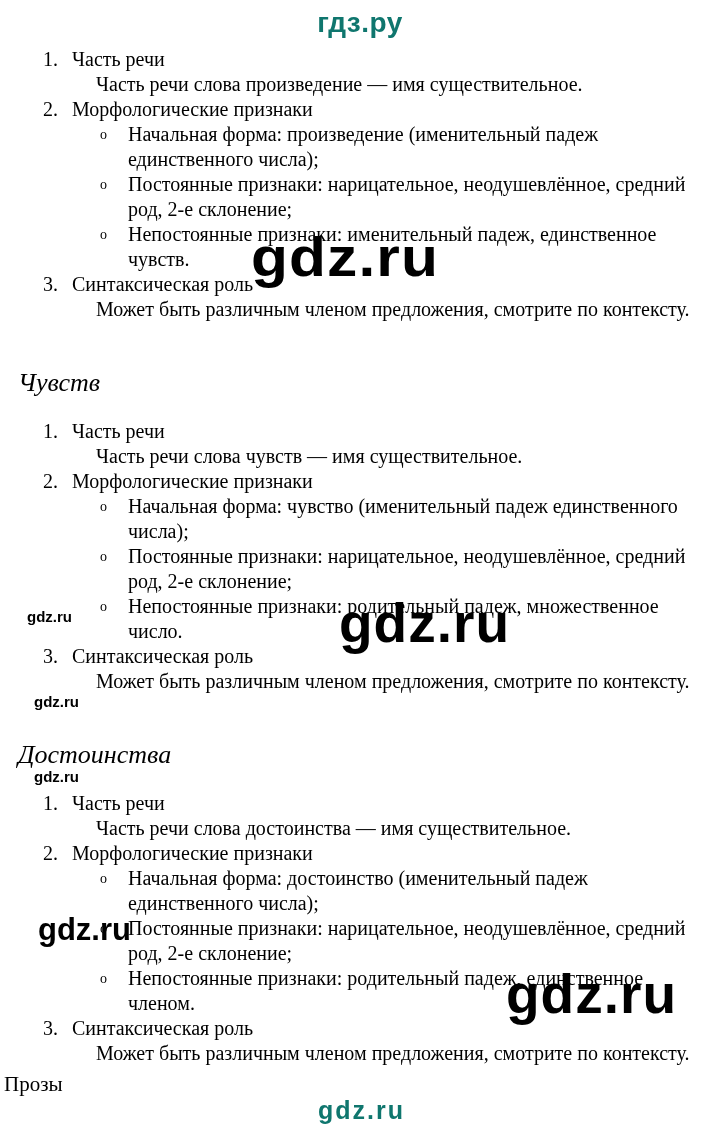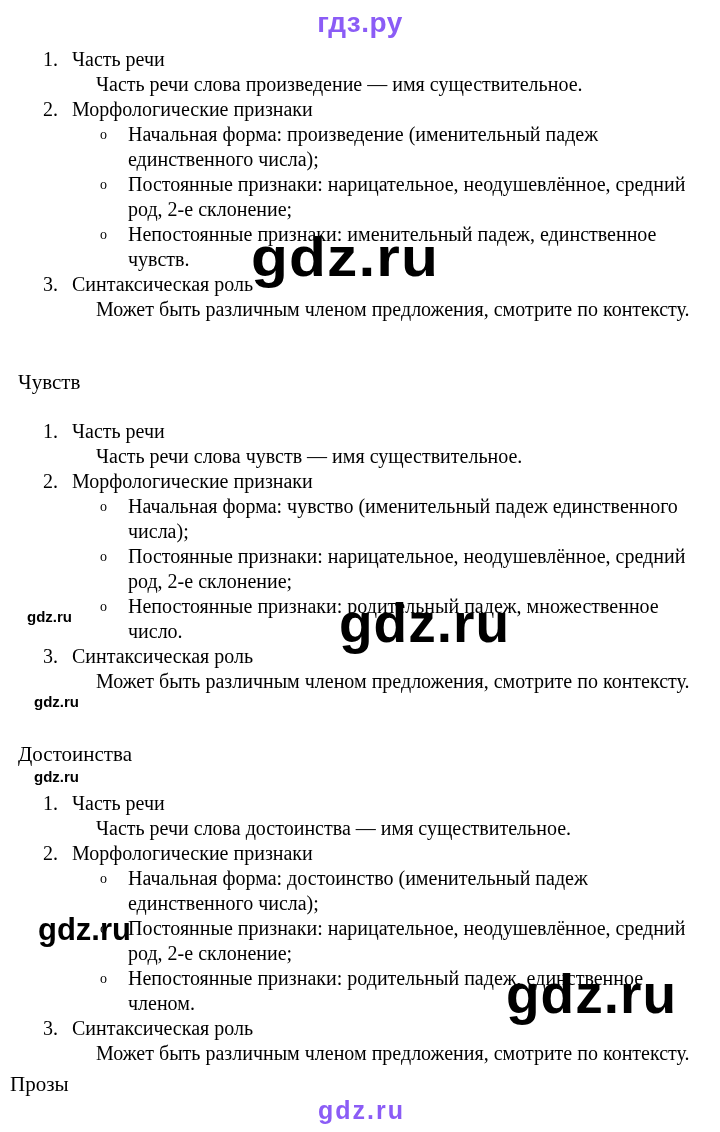--- a/index.html
+++ b/index.html
@@ -10,21 +10,21 @@
     margin: 0 auto;
     background: #ffffff;
     overflow: hidden;
     font-family: "Liberation Serif", serif;
     color: #000;
   }
   
   .site-logo {
     font-family: "Liberation Sans", sans-serif;
     font-weight: bold;
-    color: #8b5cf6;
+    color: #0f766e;
   }
   #header-logo {
     text-align: center;
     width: 668px;
     margin: 6px auto 0 auto;
     font-size: 28px;
     line-height: 34px;
     letter-spacing: 0.5px;
   }
   #footer-logo {
@@ -75,25 +75,26 @@
   .bullet-row { display: flex; margin-left: 100px; }
   .bullet-marker {
     flex: 0 0 28px;
     width: 28px;
     font-size: 14px;
     line-height: 25px;
   }
   .bullet-text { width: 560px; }
   .section-heading {
     margin: 48px 0 24px 18px;
-    font-size: 21px;
+    font-size: 26px;
     line-height: 25px;
+    font-style: italic;
   }
   .heading-tight { }
-  .trailing-heading { margin: 6px 0 0 10px; font-size: 21px; line-height: 25px; }
+  .trailing-heading { margin: 6px 0 0 4px; font-size: 21px; line-height: 25px; }
 </style>
 </head>
 <body>
 
 <div id="page">
 
   <div id="header-logo" class="site-logo">гдз.ру</div>
 
   <div id="wm-1" class="wm wm-big">gdz.ru</div>
   <div id="wm-2" class="wm wm-big">gdz.ru</div>

